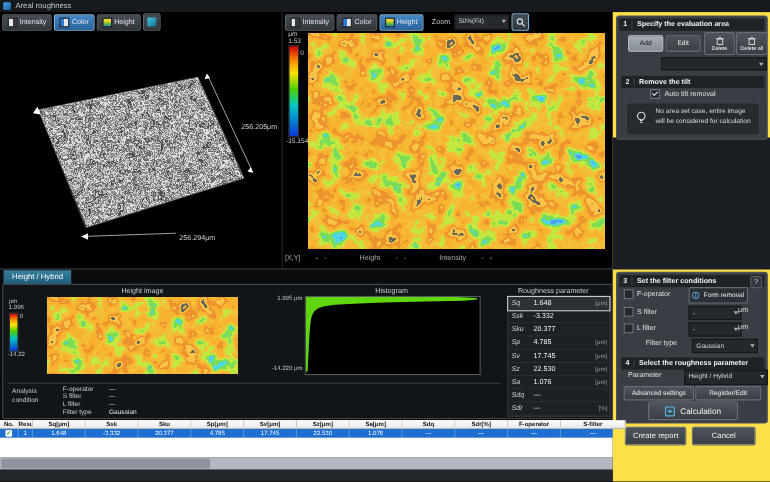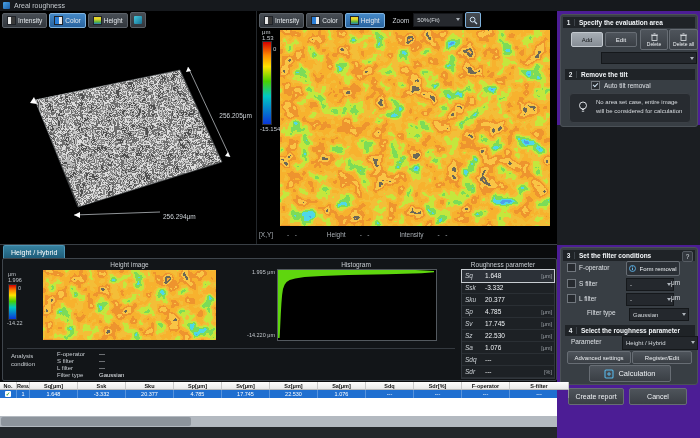--- a/index.html
+++ b/index.html
@@ -29,21 +29,21 @@
   
   .surf{position:absolute;left:20px;top:50px;width:210px;height:155px;background:#7d7d7d;filter:url(#fgray);clip-path:polygon(7% 25%,76% 6%,96% 65%,28% 94%);}
   .dim{position:absolute;font-size:6.5px;color:#cdd2d7;}
   
   .cbar-wrap{position:absolute;left:3px;top:18px;width:22px;font-size:6px;color:#c8cdd2;}
   .cbar{position:absolute;left:2px;top:12px;width:8px;height:82px;border:1px solid #2c3034;background:linear-gradient(180deg,#d40000,#ff8a00 16%,#ffe400 30%,#49d000 48%,#00c8c4 66%,#0a36d8 100%);}
   .map2d{position:absolute;left:23px;top:19px;width:270px;height:196px;background:#e07010;filter:url(#fcolor);}
   .status{position:absolute;left:2px;top:217px;width:296px;height:13px;font-size:6.5px;color:#a9afb5;display:flex;align-items:center;gap:14px;}
   .status span{white-space:pre;}
   
-  .rpanel{position:absolute;left:557px;top:11px;width:143px;height:427px;background:#4c1d95;}
+  .rpanel{position:absolute;left:557px;top:11px;width:143px;height:427px;background:#fde047;}
   .pgap{position:absolute;left:0;top:114px;width:143px;height:120px;background:#1b1e22;}
   .group{position:absolute;left:3px;width:136px;background:#383e44;border:1px solid #4b5157;border-radius:3px;}
   .sect{position:relative;margin:2px;height:11px;background:#1f2327;display:flex;align-items:center;font-size:6.5px;}
   .sect .num{width:11px;text-align:center;color:#e8ecf0;font-weight:bold;border-right:1px solid #3c4248;flex:none;}
   .sect .st{padding-left:4px;color:#f2f5f8;font-weight:bold;white-space:nowrap;}
   .helpbtn{position:absolute;right:2px;top:1px;width:9px;height:9px;background:#33383e;border:1px solid #565c63;border-radius:2px;color:#d8dde2;font-size:6.5px;line-height:9px;text-align:center;}
   .btn{background:linear-gradient(#4e545b,#3a3f45);border:1px solid #676d74;border-radius:2px;color:#eef1f4;font-size:6px;display:flex;align-items:center;justify-content:center;}
   .btn.lit{background:linear-gradient(#a6adb4,#878e96);color:#14171a;border-color:#c2c8ce;}
   .icbtn{flex-direction:column;gap:0;font-size:5px;padding-top:1px;}
   .ddl{background:#24282d;border:1px solid #15181b;color:#d5dade;font-size:6px;position:relative;padding:0 3px;display:flex;align-items:center;}

